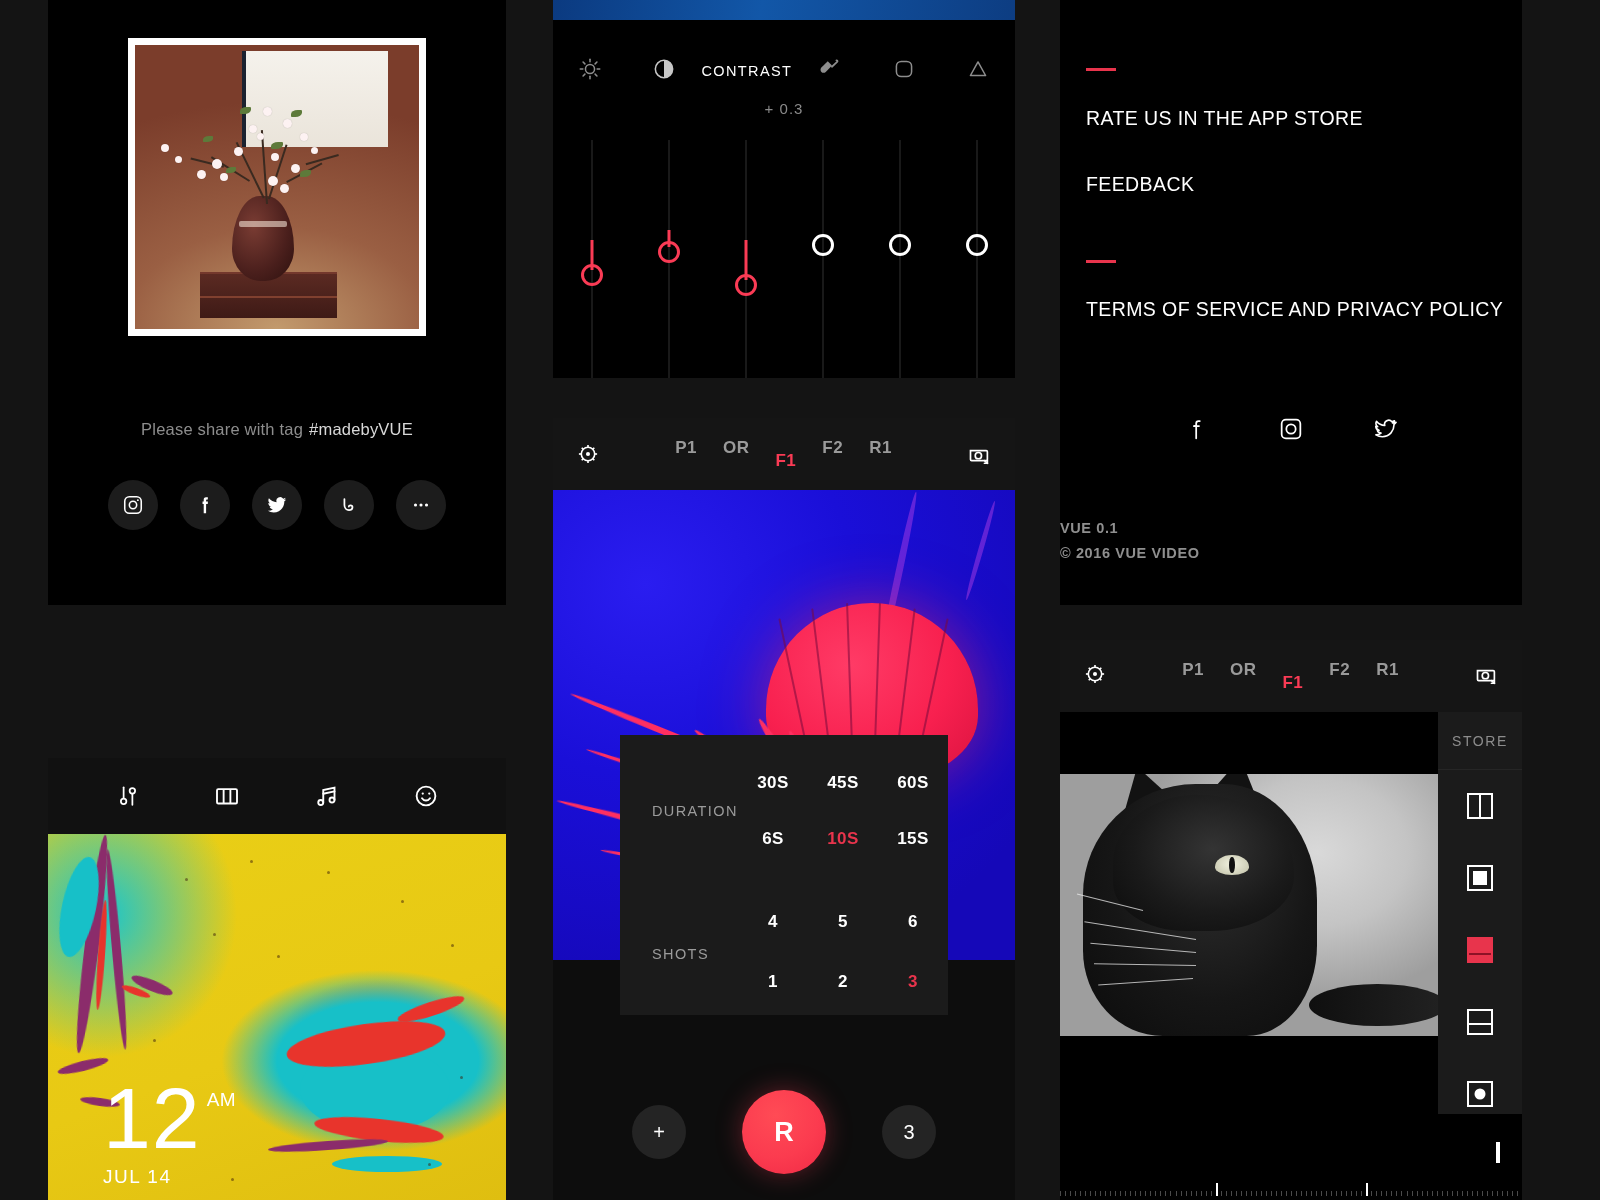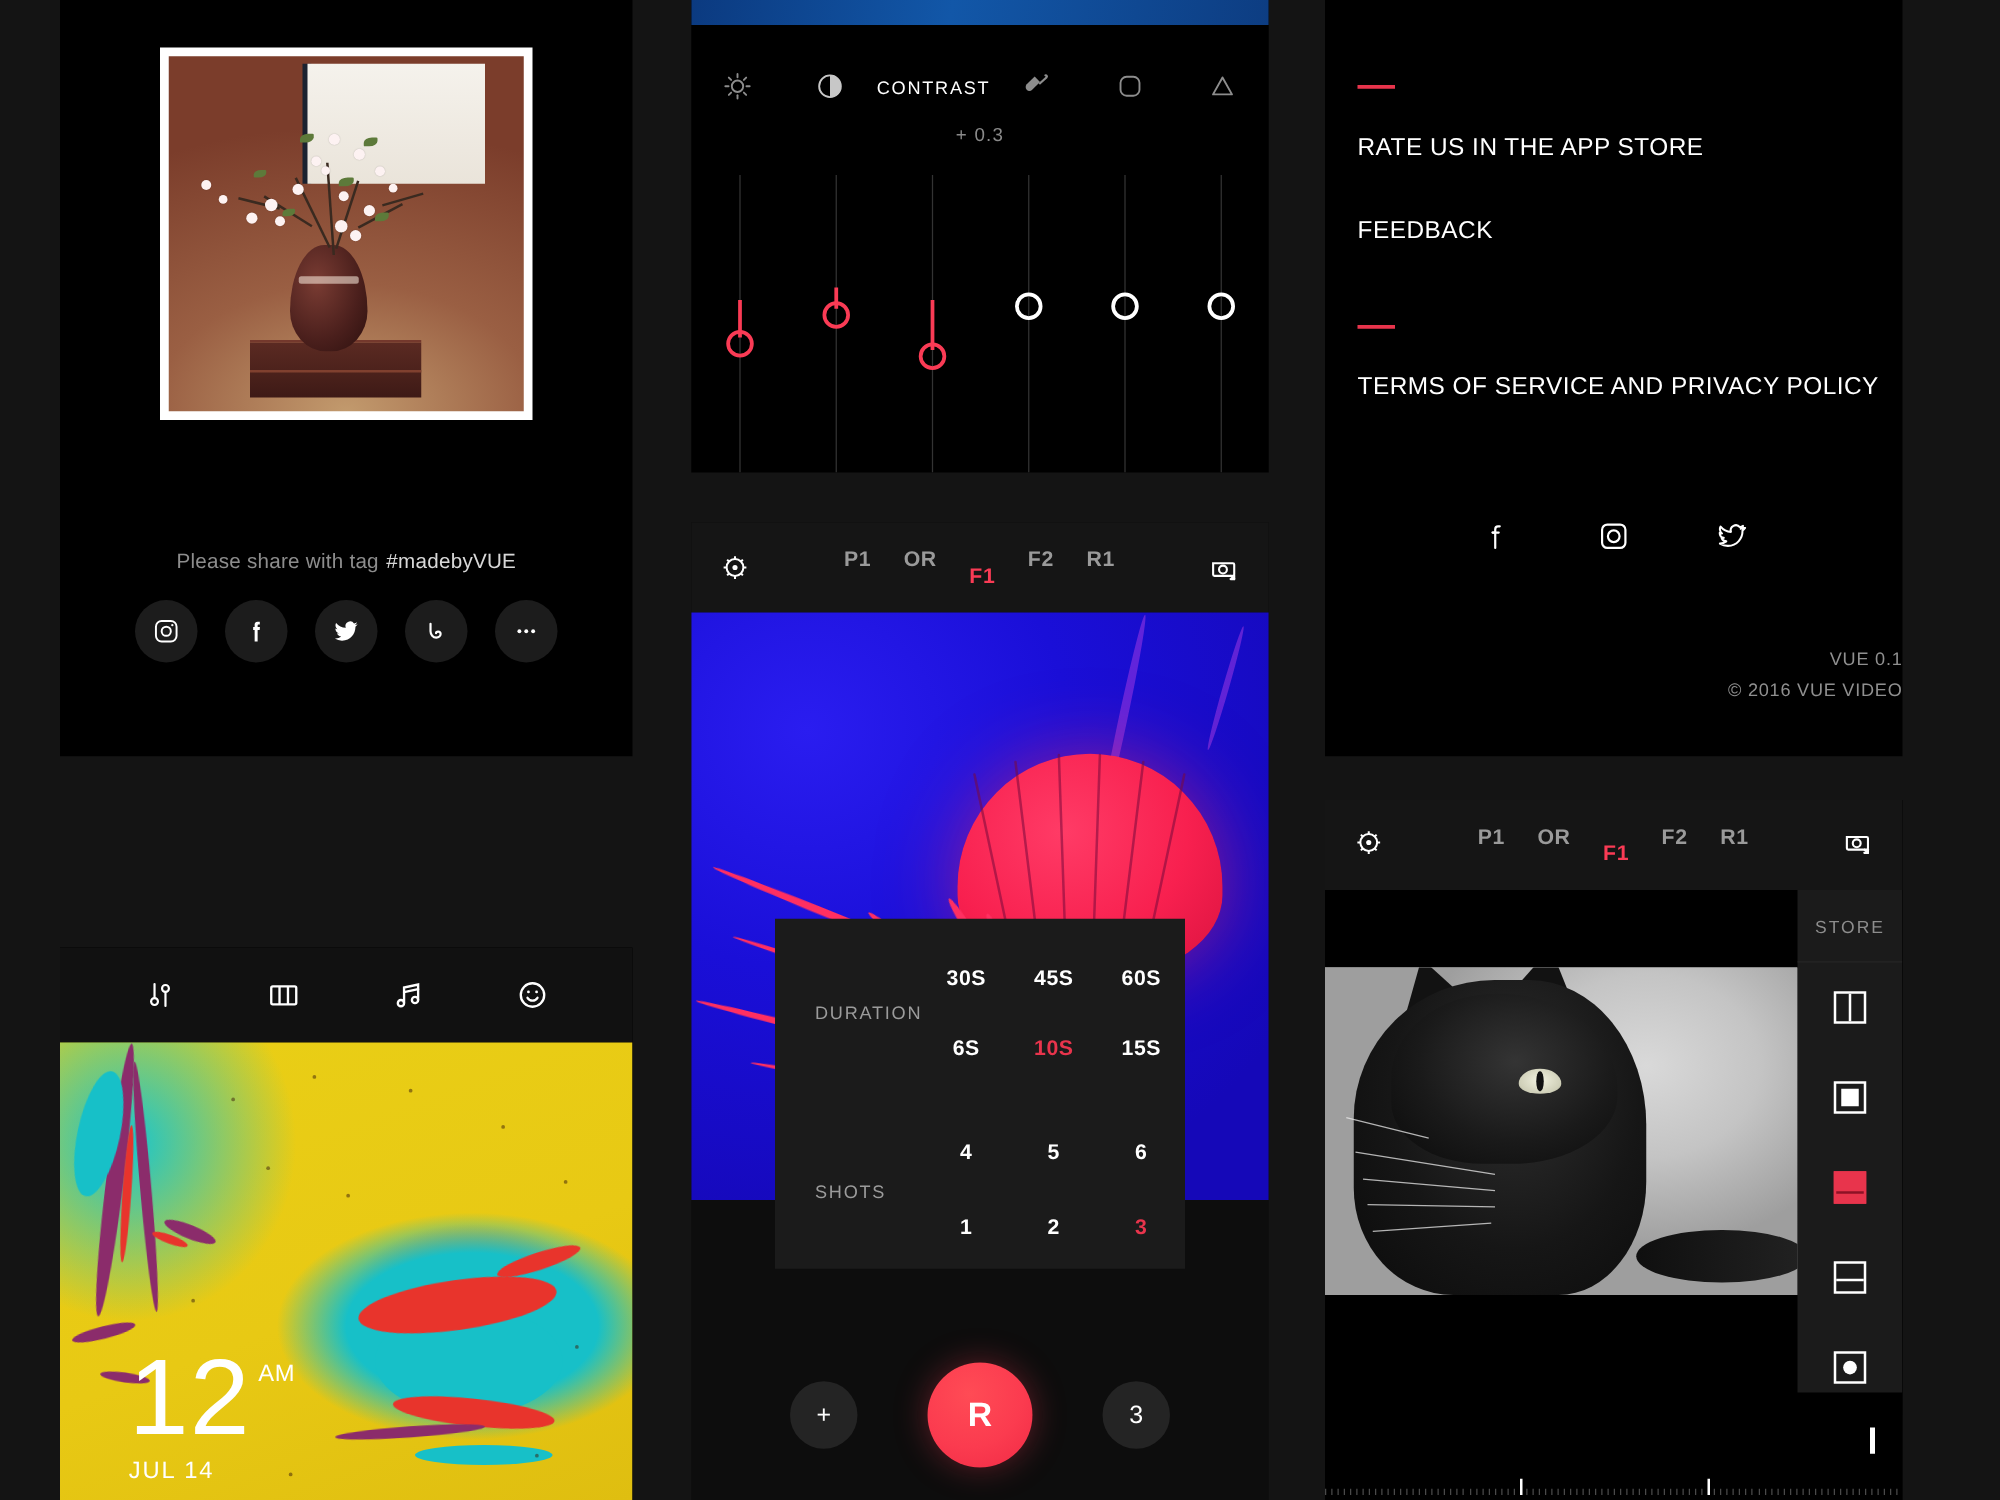--- a/index.html
+++ b/index.html
@@ -55,21 +55,21 @@
     background: rgba(255,240,225,.55); border-radius:2px;
   }
   .pi-stem {
     position:absolute; background:#3a2a20; transform-origin: bottom center;
   }
   .blossom { position:absolute; border-radius:50%; background:#fdf2f2; box-shadow:0 0 1px rgba(0,0,0,.25); }
   .leaf { position:absolute; border-radius:60% 10% 60% 10%; background:#5d7a3a; }
 
   .share-tag {
     position:absolute; left:0; right:0; top:420px;
-    text-align:center; font-size:16.5px; letter-spacing:.2px;margin-top:20px;
+    text-align:center; font-size:16.5px; letter-spacing:.2px;
   }
   .share-tag .lbl { color:#8d8d8d; }
   .share-tag .tag { color:#d8d8d8; margin-left:6px; }
 
   .share-icons {
     position:absolute; left:0; right:0; top:480px;
     display:flex; justify-content:center; gap:22px;
   }
   .circ-btn {
     width:50px; height:50px; border-radius:50%;
@@ -211,22 +211,23 @@
   #about-panel { left:1060px; top:0; width:462px; height:605px; background:#000; }
   .about-rule { position:absolute; left:26px; width:30px; height:3px; background:#e8344c; }
   .about-link {
     position:absolute; left:26px; color:#fff; font-size:19.5px; letter-spacing:.4px;
   }
   .about-social {
     position:absolute; left:0; right:0; top:415px;
     display:flex; justify-content:center; gap:66px; color:#fff;
   }
   .about-ver {
-    position:absolute; left:0; right:0; text-align:right; color:#8f8f8f; font-size:14.5px;
+    position:absolute; left:0; right:0; text-align:left; color:#8f8f8f; font-size:14.5px;
     letter-spacing:.6px;
+    font-weight:bold;
   }
 
   
   #frame-panel { left:1060px; top:640px; width:462px; height:560px; background:#000; }
   .fp-header {
     position:absolute; left:0; top:0; width:100%; height:72px;
     background:#151515; display:flex; align-items:center; padding:0 22px;
   }
   .fp-stage { position:absolute; left:0; top:72px; width:100%; height:420px; background:#000; overflow:hidden; }
   .cat-img {

